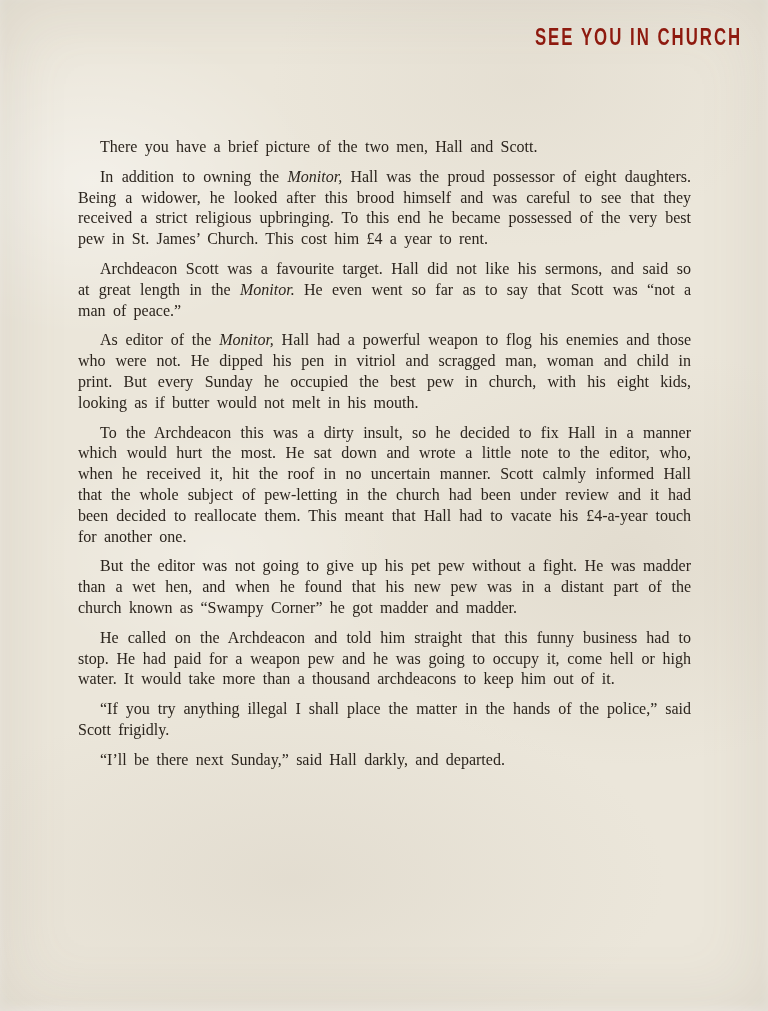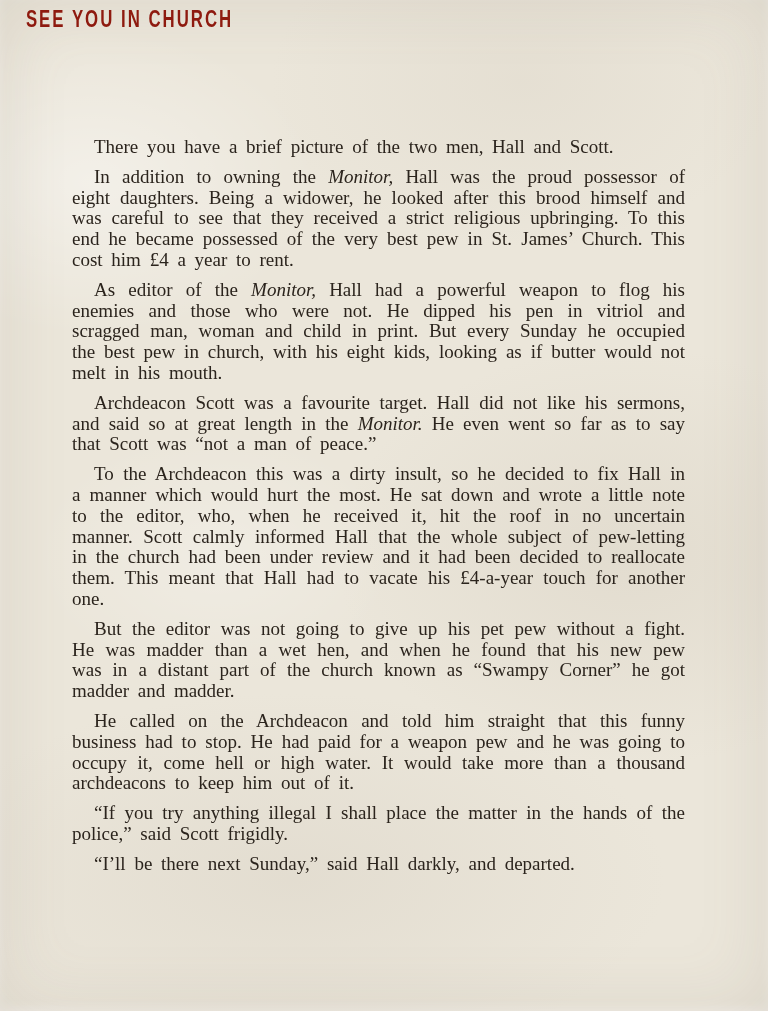--- a/index.html
+++ b/index.html
@@ -14,38 +14,38 @@
       radial-gradient(ellipse 320px 220px at 12% 18%, rgba(255,255,255,0.40), rgba(255,255,255,0) 70%),
       radial-gradient(ellipse 420px 300px at 82% 55%, rgba(203,194,178,0.28), rgba(203,194,178,0) 70%),
       radial-gradient(ellipse 520px 260px at 38% 87%, rgba(208,200,186,0.30), rgba(208,200,186,0) 72%),
       radial-gradient(ellipse 360px 240px at 68% 8%,  rgba(212,204,190,0.26), rgba(212,204,190,0) 70%),
       radial-gradient(ellipse 260px 180px at 28% 55%, rgba(255,255,255,0.25), rgba(255,255,255,0) 70%);
     box-shadow: inset 0 0 70px rgba(118,108,92,0.14), inset 0 -4px 10px rgba(255,255,255,0.35);
     font-family: "Liberation Serif", serif;
   }
   .running-head {
     position: absolute;
-    top: 6px; left: 0; right: 0;
-    text-align: left;
+    top: 24px; left: 0; right: 0;
+    text-align: right;
   }
   .running-head-text {
     display: inline-block;
     transform: scale(0.80, 1.10);
     transform-origin: center top;
     font-family: "Liberation Sans", sans-serif;
     font-weight: 700;
     font-size: 21px;
     letter-spacing: 2.5px;
     color: var(--heading_ink, #8e1a0f);
   }
   .body-text {
     position: absolute;
-    top: 137px; left: 72px;
+    top: 137px; left: 78px;
     width: 613px;
-    font-size: 19px;
+    font-size: 16px;
     line-height: 20.8px;
     color: var(--ink, #2b241d);
     text-align: justify;
     word-spacing: 0.21em;
   }
   .body-text p {
     margin: 0 0 9px 0;
     text-indent: 22px;
   }
   .body-text i { }
@@ -69,22 +69,22 @@
 <body>
 
 <div class="page">
   <div class="running-head">
     <span class="running-head-text">SEE YOU IN CHURCH</span>
   </div>
 
   <div class="body-text">
       <p><span>There you have a brief picture of the two men, Hall and Scott.</span></p>
       <p><span>In addition to owning the </span><i>Monitor,</i><span> Hall was the proud possessor of eight daughters. Being a widower, he looked after this brood himself and was careful to see that they received a strict religious upbringing. To this end he became possessed of the very best pew in St. James’ Church. This cost him £4 a year to rent.</span></p>
+      <p><span>Archdeacon Scott was a favourite target. Hall did not like his sermons, and said so at great length in the </span><i>Monitor.</i><span> He even went so far as to say that Scott was “not a man of peace.”</span></p>
       <p><span>As editor of the </span><i>Monitor,</i><span> Hall had a powerful weapon to flog his enemies and those who were not. He dipped his pen in vitriol and scragged man, woman and child in print. But every Sunday he occupied the best pew in church, with his eight kids, looking as if butter would not melt in his mouth.</span></p>
-      <p><span>Archdeacon Scott was a favourite target. Hall did not like his sermons, and said so at great length in the </span><i>Monitor.</i><span> He even went so far as to say that Scott was “not a man of peace.”</span></p>
       <p><span>To the Archdeacon this was a dirty insult, so he decided to fix Hall in a manner which would hurt the most. He sat down and wrote a little note to the editor, who, when he received it, hit the roof in no uncertain manner. Scott calmly informed Hall that the whole subject of pew-letting in the church had been under review and it had been decided to reallocate them. This meant that Hall had to vacate his £4-a-year touch for another one.</span></p>
       <p><span>But the editor was not going to give up his pet pew without a fight. He was madder than a wet hen, and when he found that his new pew was in a distant part of the church known as “Swampy Corner” he got madder and madder.</span></p>
       <p><span>He called on the Archdeacon and told him straight that this funny business had to stop. He had paid for a weapon pew and he was going to occupy it, come hell or high water. It would take more than a thousand archdeacons to keep him out of it.</span></p>
       <p><span>“If you try anything illegal I shall place the matter in the hands of the police,” said Scott frigidly.</span></p>
       <p><span>“I’ll be there next Sunday,” said Hall darkly, and departed.</span></p>
     </div>
 
 </div>
 
 </body></html>

